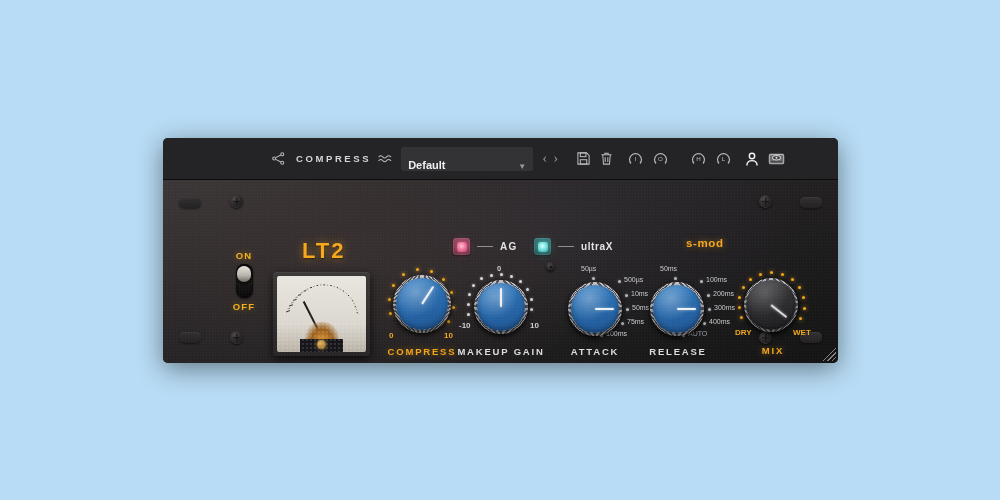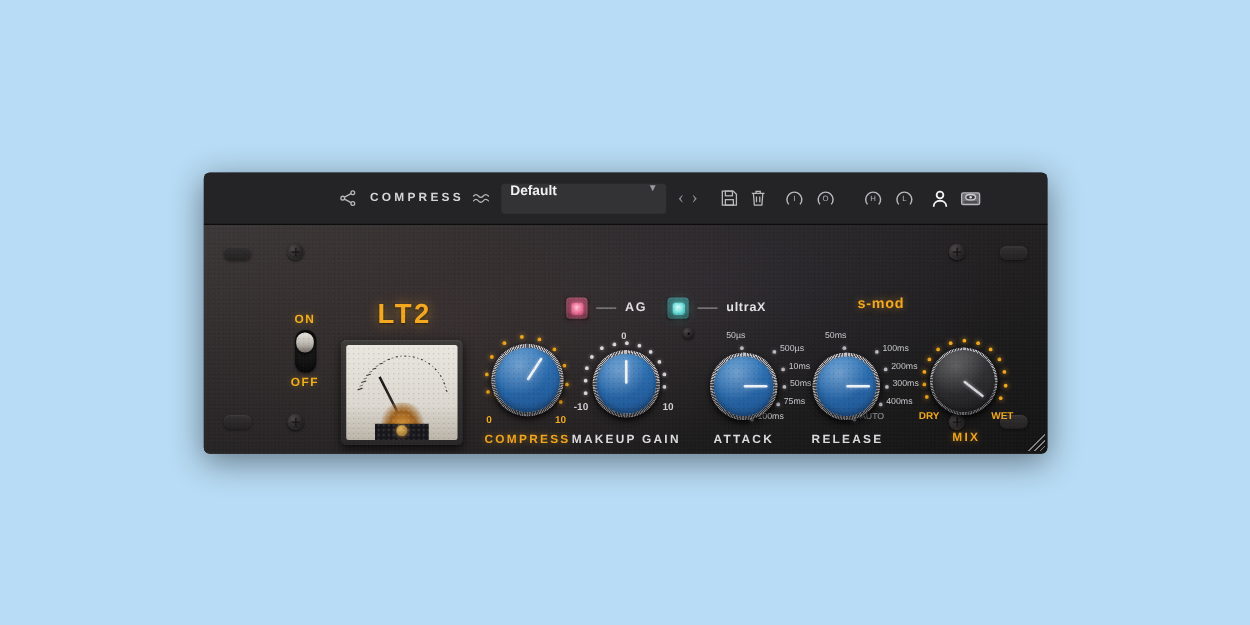--- a/index.html
+++ b/index.html
@@ -38,21 +38,21 @@
   .share-ico { margin-right:10px; }
   #presets-label {
     color:#d6d6d8; font-size:9.5px; letter-spacing:2.6px;
     font-weight:700; margin-right:7px;
   }
   .wave-ico { margin-right:9px; }
   #preset-select {
     width:132px; height:24px;
     background:#333336;
     border-radius:3px;
-    display:flex; align-items:flex-start;
+    display:flex; align-items:flex-end;
     padding:0 7px;
     position:relative;
   }
   #preset-name {
     color:#f0f0f2; font-size:11px; font-weight:700;
     flex:1; white-space:nowrap; overflow:hidden;
   }
   .chev { color:#9a9a9e; font-size:8px; line-height:1; }
   .navarrow {
     color:#8d8d92; font-size:15px; font-weight:300;

